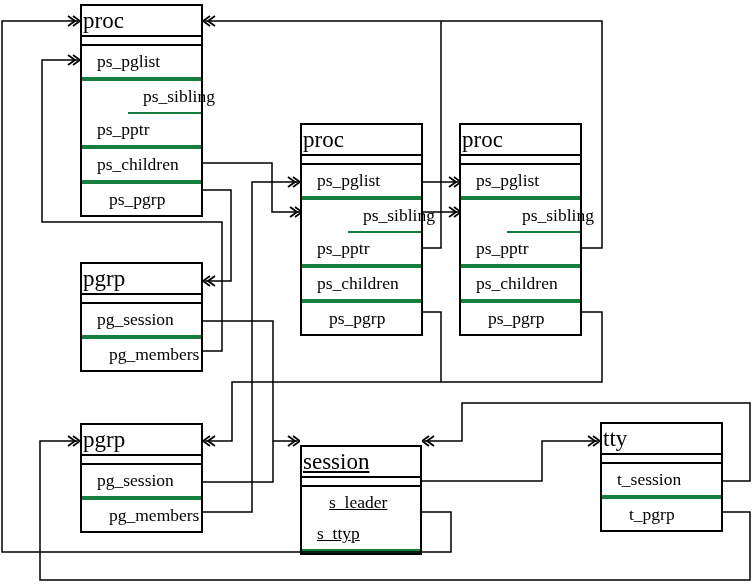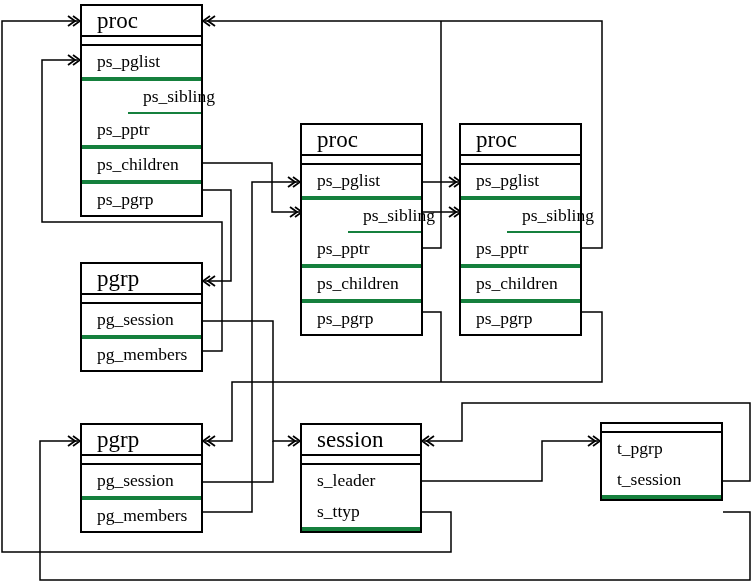--- a/index.html
+++ b/index.html
@@ -1,22 +1,22 @@
 <!DOCTYPE html>
 <html><head>
 <meta charset="utf-8">
 <style>
   html,body{margin:0;padding:0;background:#fff;}
   #canvas{position:relative;font-family:"Liberation Serif","DejaVu Serif",serif;color:#000;overflow:hidden;}
   .node{position:absolute;border:2px solid #000;background:#fff;box-sizing:content-box;}
-  .node-title{height:29px;border-bottom:2px solid #000;font-size:23px;line-height:29px;padding-left:15px;white-space:nowrap;}
+  .node-title{height:29px;border-bottom:2px solid #000;font-size:23px;line-height:29px;padding-left:1px;white-space:nowrap;}
   .node-gap{height:7px;border-bottom:2px solid #000;}
   .node-field{height:31px;font-size:17.5px;line-height:31px;padding-left:15px;border-bottom:4px solid #15803d;white-space:nowrap;}
   .node-field.sep-thick{border-bottom-width:2px;margin-left:46px;}
-  .node-field.sep-none{border-bottom:none;}
+  .node-field.sep-none{border-bottom:none;margin-left:12px;}
   #edge-layer{position:absolute;left:0;top:0;z-index:3;pointer-events:none;}
   .edge{fill:none;stroke:#000;stroke-width:1.5;}
 </style>
 </head>
 <body>
 
 <div id="canvas" style="width: 753px; height: 584px; background: rgb(255, 255, 255);">
     <div class="node" style="left: 80px; top: 4px; width: 119px;">
       <div class="node-title">proc</div>
       <div class="node-gap"></div>
@@ -49,30 +49,31 @@
       <div class="node-gap"></div>
       <div class="node-field sep-thin">pg_session</div>
       <div class="node-field sep-none">pg_members</div>
     </div>
     <div class="node" style="left: 80px; top: 423px; width: 119px;">
       <div class="node-title">pgrp</div>
       <div class="node-gap"></div>
       <div class="node-field sep-thin">pg_session</div>
       <div class="node-field sep-none">pg_members</div>
     </div>
-    <div class="node" style="left: 300px; top: 423px; width: 118px;">
+    <div class="node" style="left: 300px; top: 445px; width: 118px; text-decoration: underline;">
       <div class="node-title">session</div>
       <div class="node-gap"></div>
       <div class="node-field sep-none">s_leader</div>
       <div class="node-field sep-thin">s_ttyp</div>
     </div>
     <div class="node" style="left: 600px; top: 422px; width: 119px;">
+      <div class="node-title">tty</div>
       <div class="node-gap"></div>
+      <div class="node-field sep-thin">t_session</div>
       <div class="node-field sep-none">t_pgrp</div>
-      <div class="node-field sep-thin">t_session</div>
     </div>
     <svg id="edge-layer" width="753" height="584">
       <defs>
         <marker id="arrow" markerWidth="14" markerHeight="12" refX="12" refY="6" orient="auto" markerUnits="userSpaceOnUse">
           <path d="M2,1 L9,6 L2,11 M7,1 L14,6 L7,11" fill="none" stroke="#000000" stroke-width="1.8"></path>
         </marker>
       </defs>
       <polyline points="203,163 272,163 272,212 300,212" class="edge" stroke="#000000" marker-end="url(#arrow)"></polyline>
       <polyline points="423,182 459,182" class="edge" stroke="#000000" marker-end="url(#arrow)"></polyline>
       <polyline points="423,212 459,212" class="edge" stroke="#000000" marker-end="url(#arrow)"></polyline>

